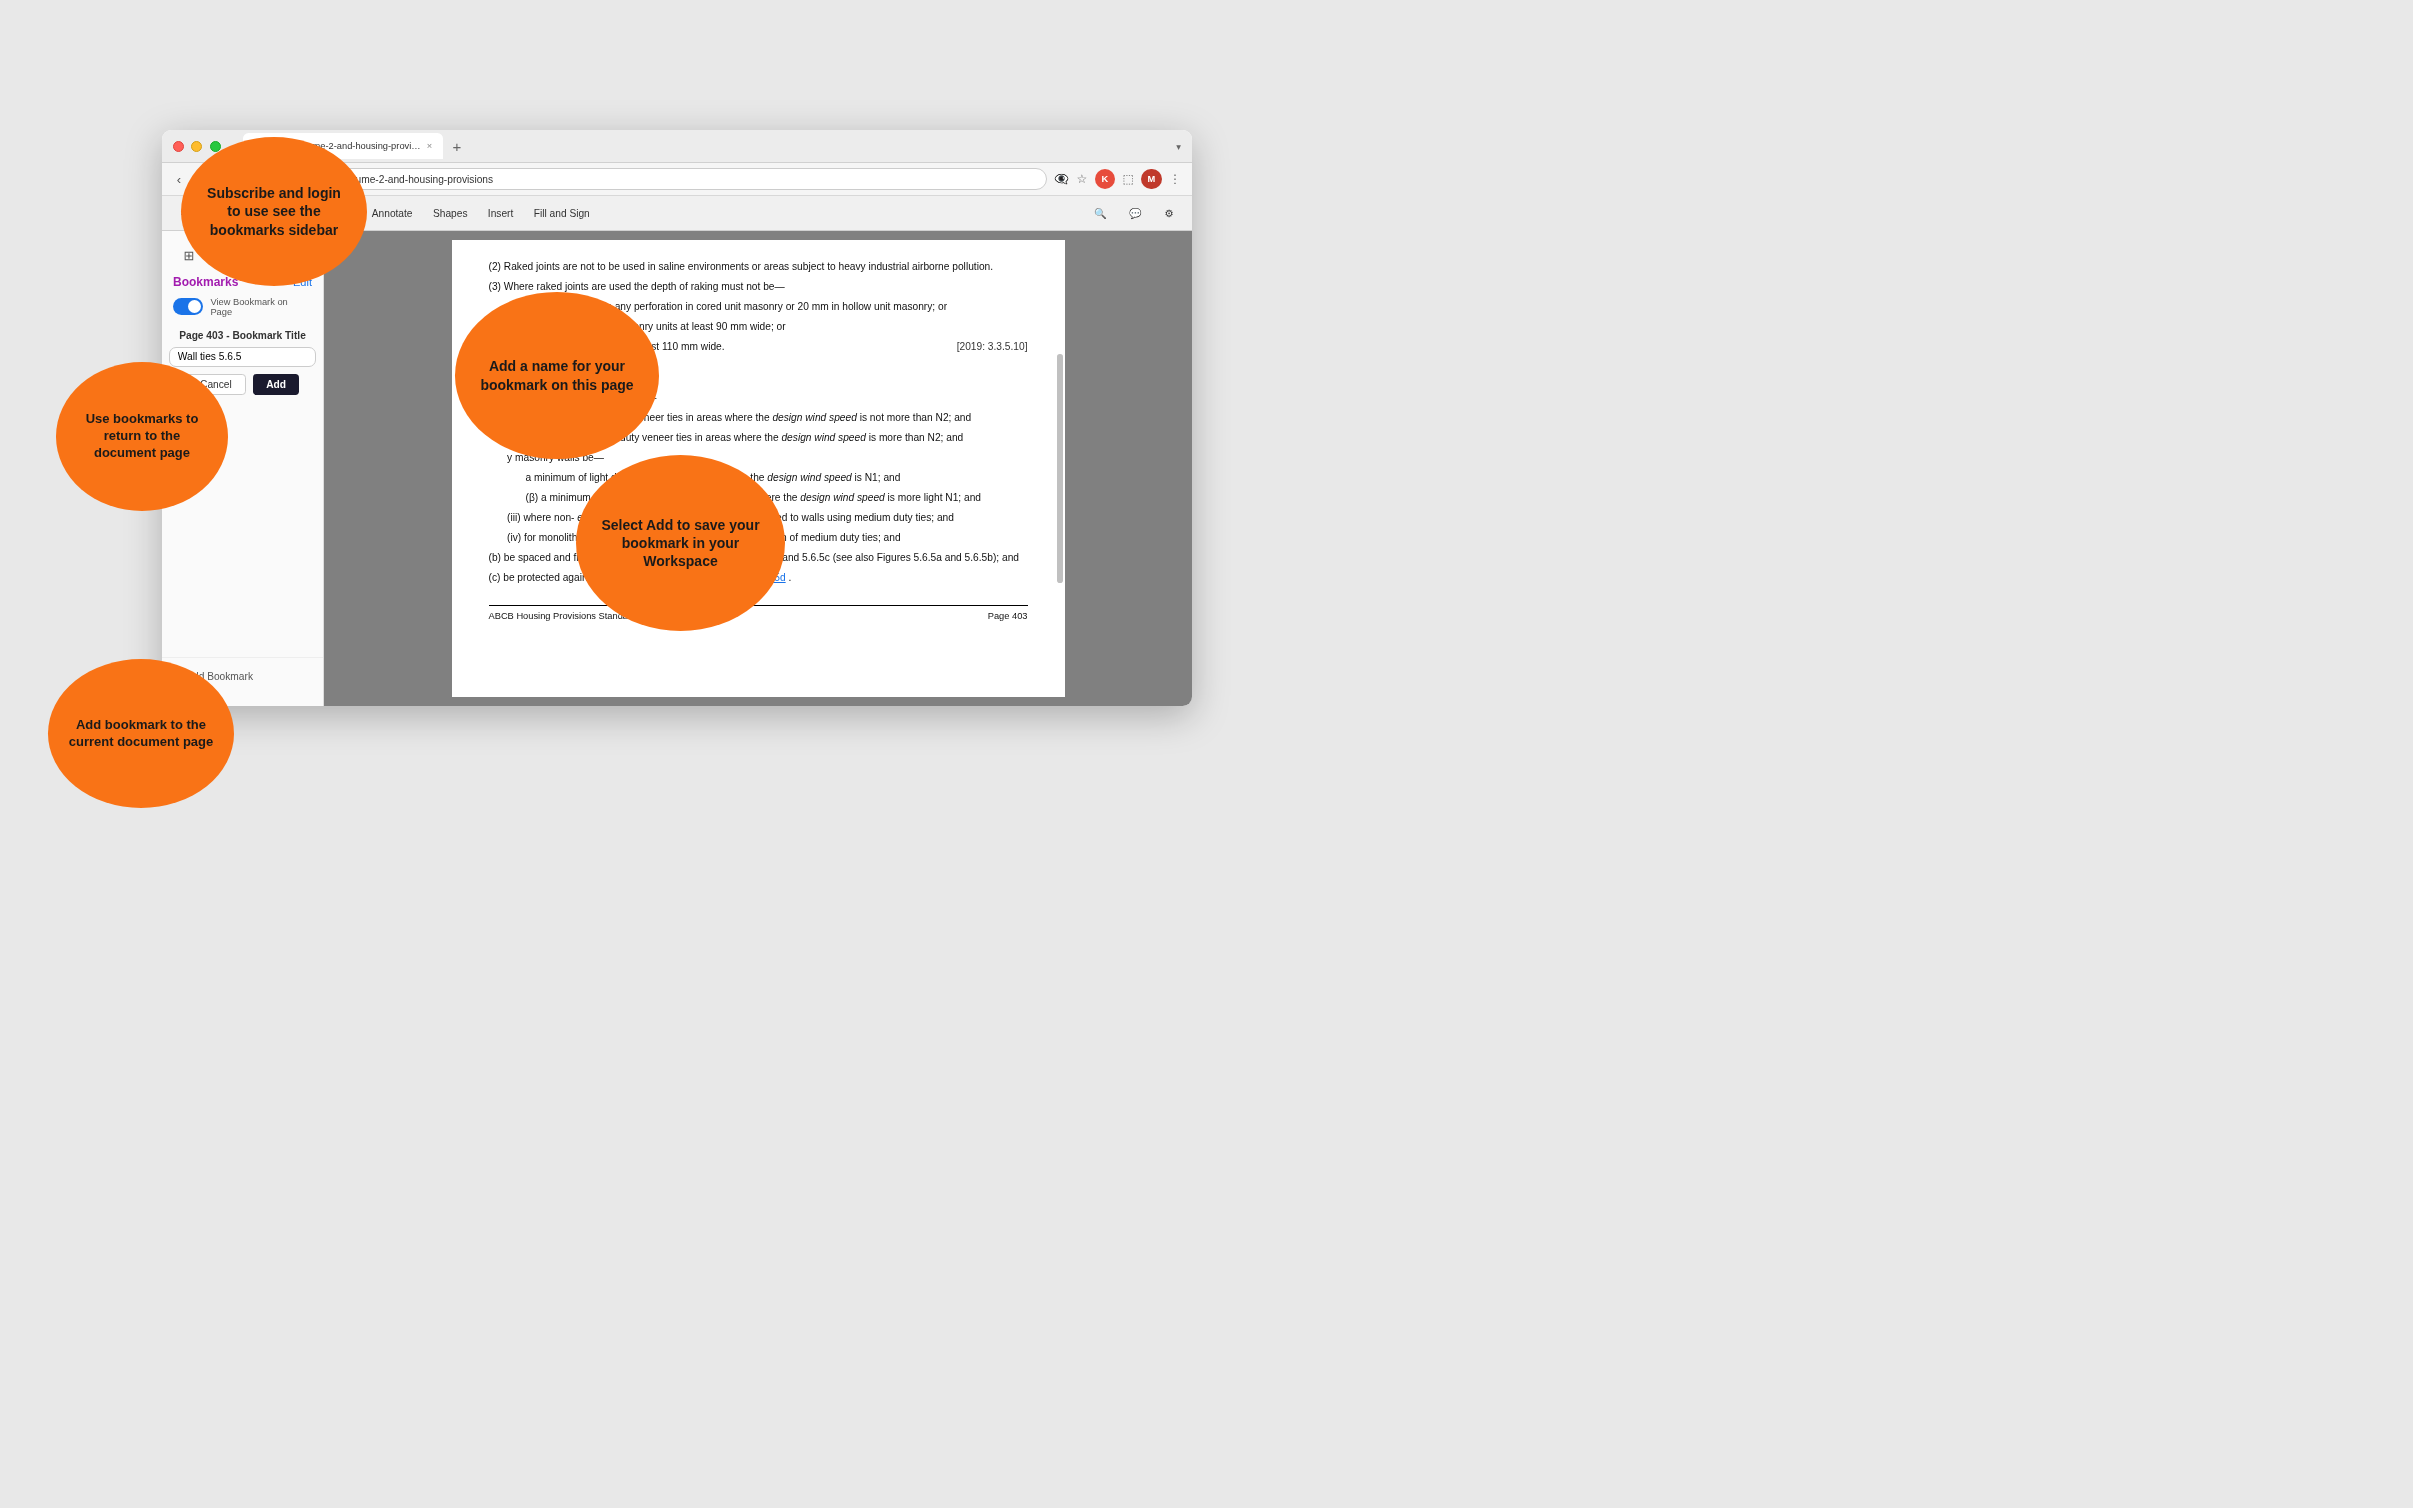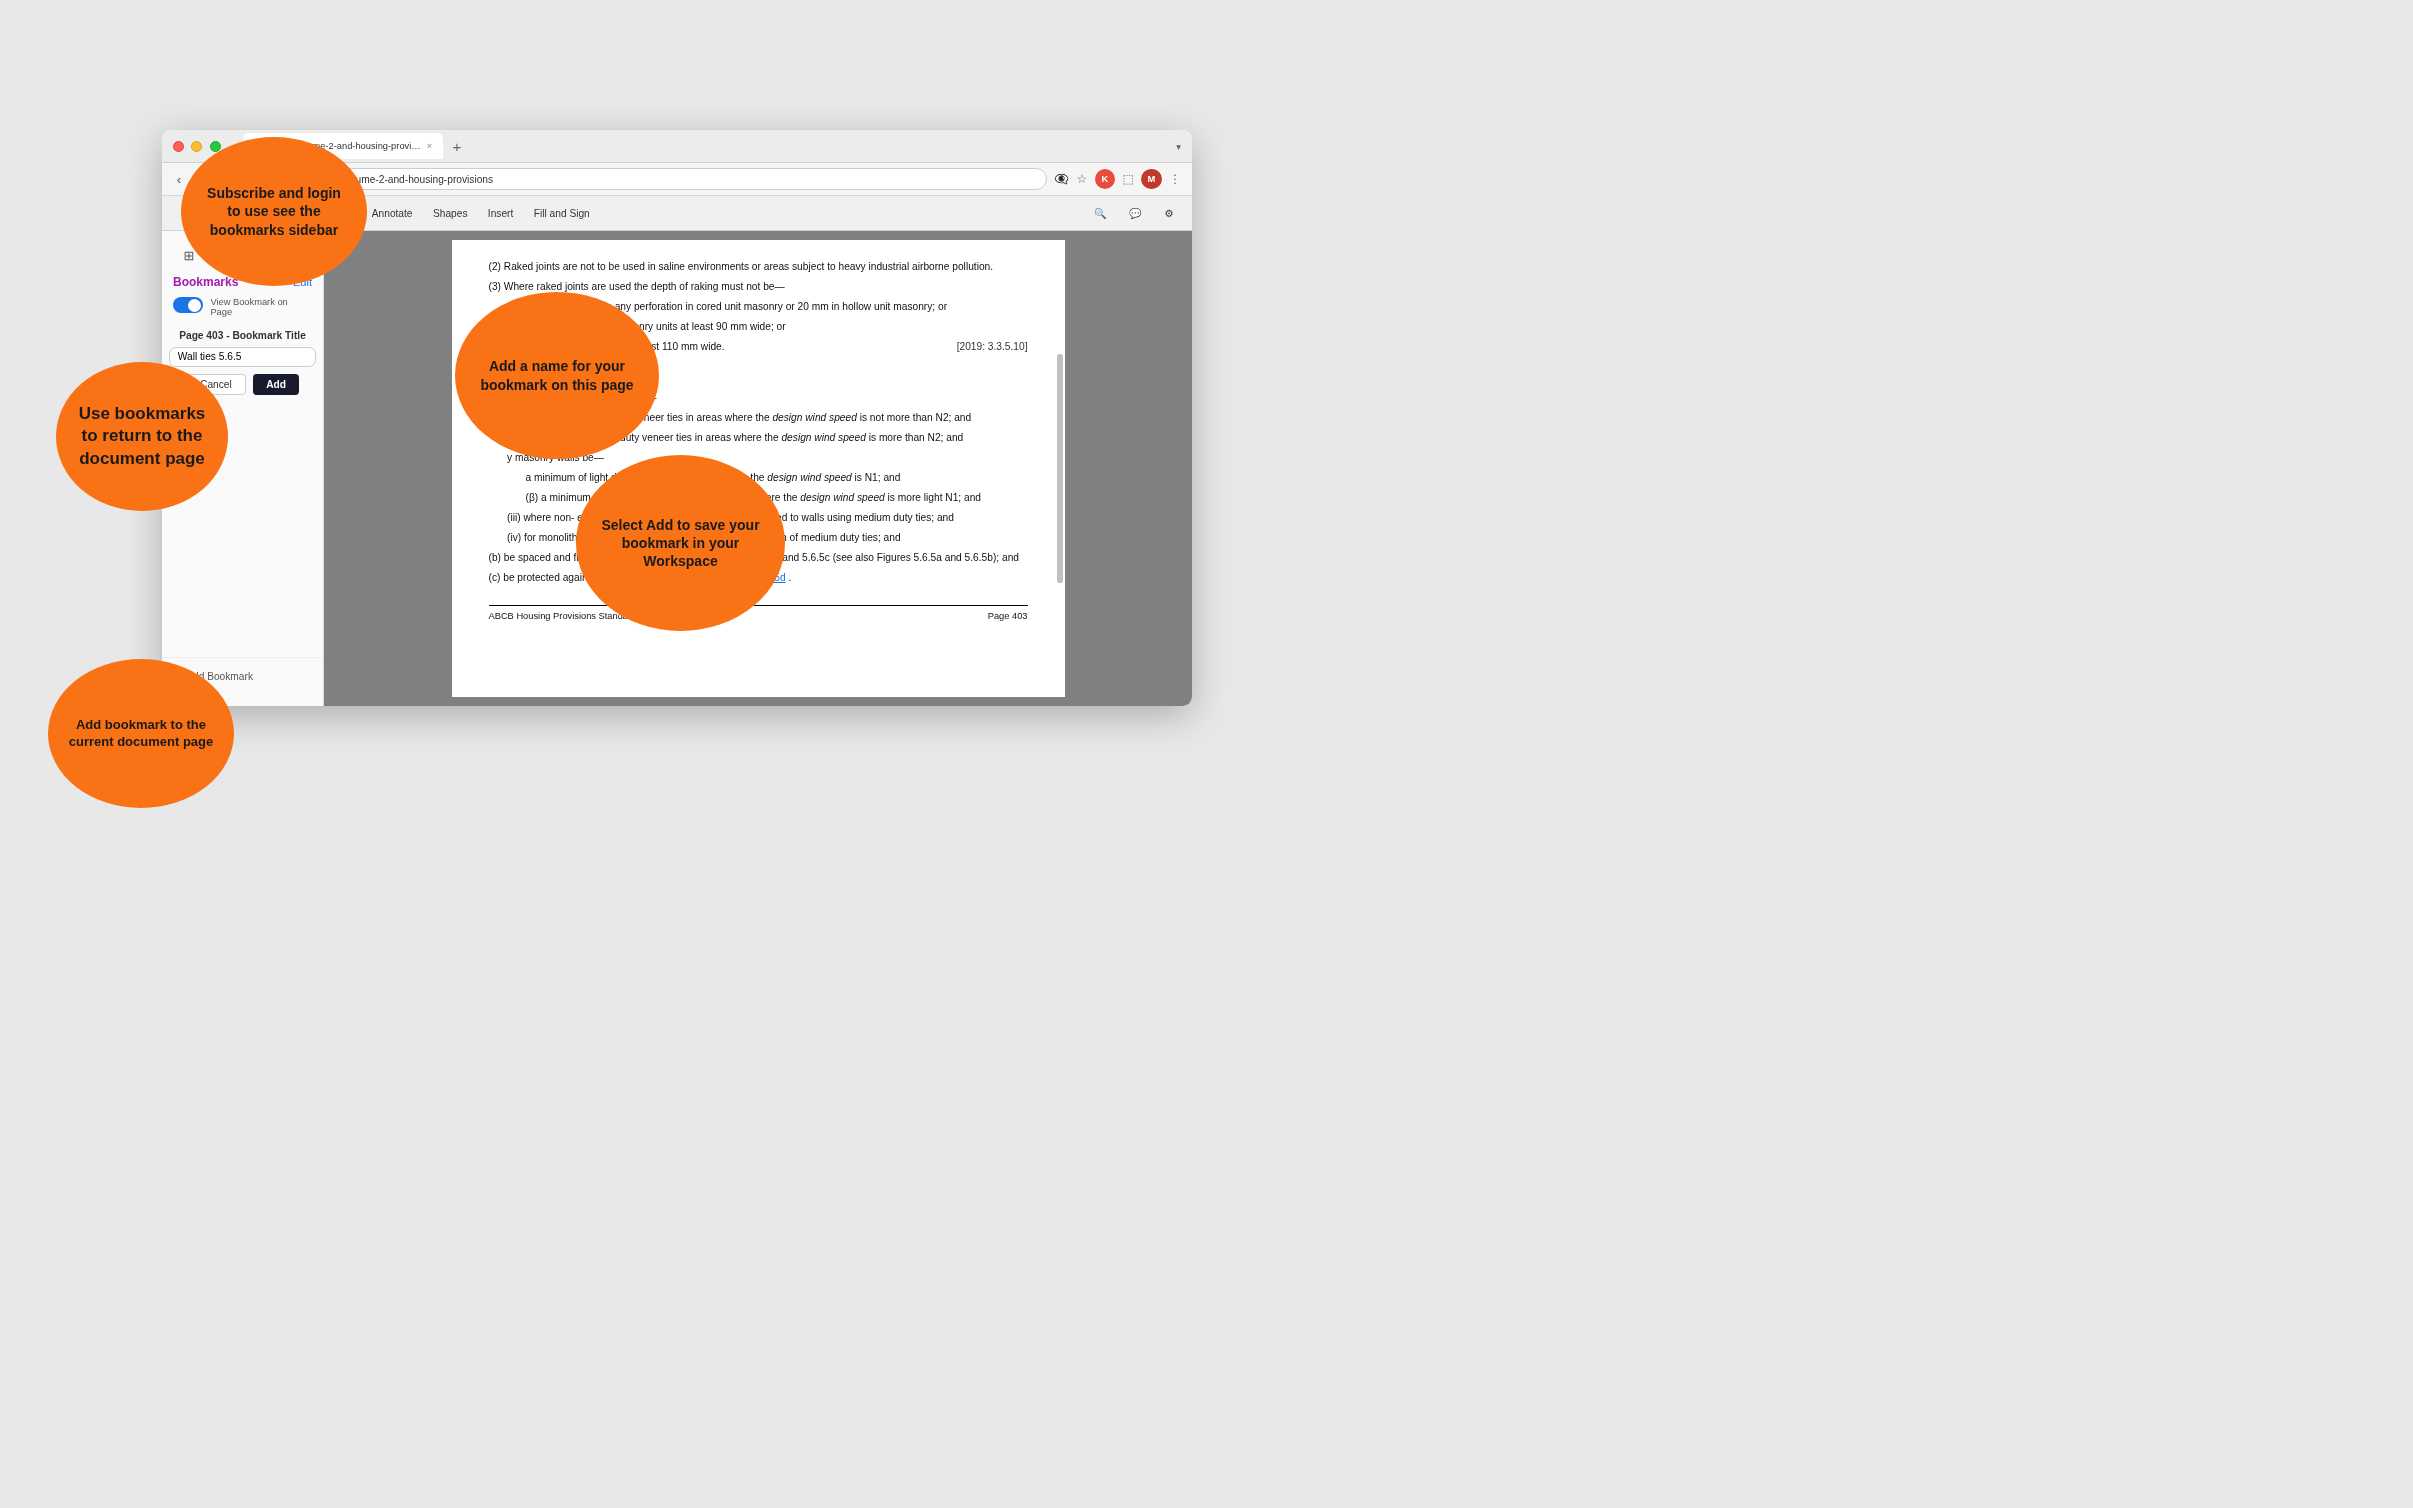--- a/index.html
+++ b/index.html
@@ -218,21 +218,21 @@
       font-weight: 600;
       color: #a21caf;
     }
     .sidebar-edit {
       font-size: 11px;
       color: #1a73e8;
       cursor: pointer;
     }
     .toggle-row {
       display: flex;
-      align-items: flex-start;
+      align-items: center;
       gap: 7.4px;
       padding: 0 11px 9.3px;
     }
     .toggle {
       width: 30px; height: 16.7px;
       background: #1a73e8;
       border-radius: 8.4px;
       position: relative;
       cursor: pointer;
     }
@@ -602,21 +602,21 @@
     </div>
 
   </div>
 </div>
 
 <div class="callout callout-subscribe">
   <span style="font-size:14px;line-height:1.3;">Subscribe and login to use see the bookmarks sidebar</span>
 </div>
 
 <div class="callout callout-bookmarks">
-  <span style="font-size:17px;line-height:1.3;">Use bookmarks to return to the document page</span>
+  <span style="font-size:13px;line-height:1.3;">Use bookmarks to return to the document page</span>
 </div>
 
 <div class="callout callout-add-name">
   <span style="font-size:14px;line-height:1.3;">Add a name for your bookmark on this page</span>
 </div>
 
 <div class="callout callout-select-add">
   <span style="font-size:14px;line-height:1.3;">Select Add to save your bookmark in your Workspace</span>
 </div>
 

